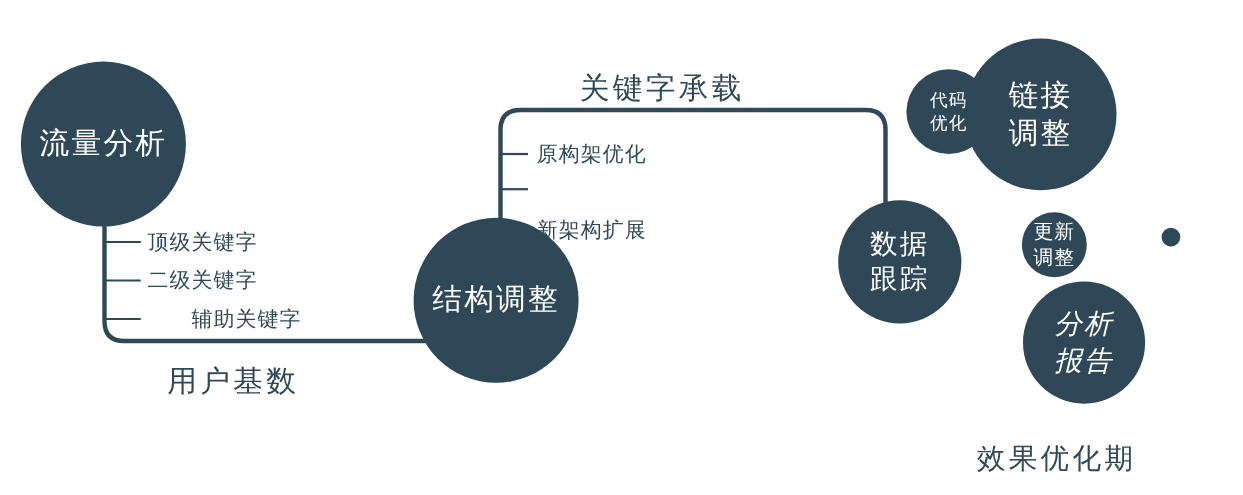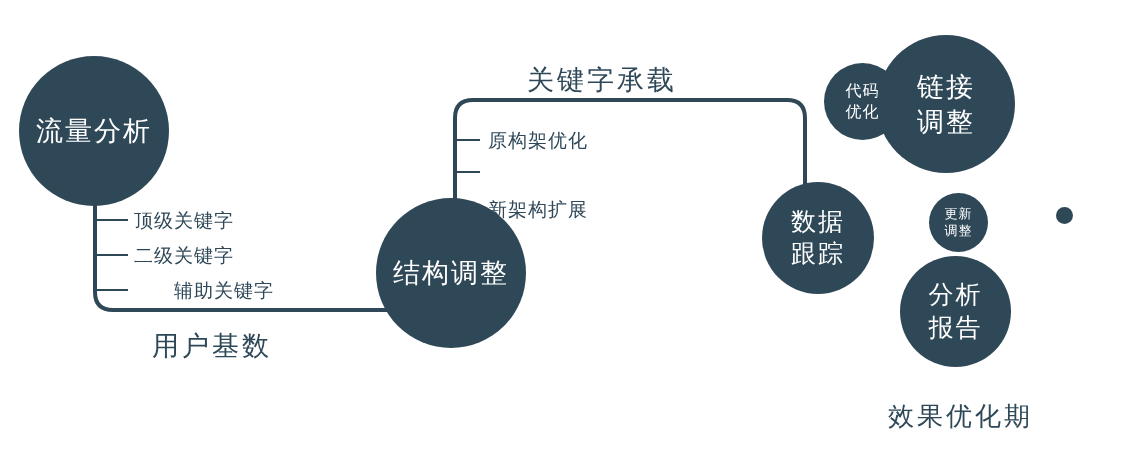--- a/index.html
+++ b/index.html
@@ -45,22 +45,22 @@
     text-align:center;
     z-index:2;
     letter-spacing:2px;
     line-height:1.3;
   }
   .c-traffic   { left:19px;  top:56px;  width:150px; height:150px; font-size:27px; }
   .c-structure { left:376px; top:198px; width:150px; height:150px; font-size:27px; }
   .c-tracking  { left:762px; top:182px; width:112px; height:112px; font-size:25px; }
   .c-code      { left:824px; top:63px;  width:77px;  height:77px;  font-size:16px; letter-spacing:1px; }
   .c-link      { left:877px; top:35px;  width:138px; height:138px; font-size:27px;text-align:center; }
-  .c-update    { left:929px; top:193px; width:59px;  height:59px;  font-size:13px; letter-spacing:1px; }
-  .c-report    { left:900px; top:256px; width:111px; height:111px; font-size:25px; }
+  .c-update    { left:929px; top:193px; width:59px;  height:59px;  font-size:18px; letter-spacing:1px; }
+  .c-report    { left:930px; top:256px; width:111px; height:111px; font-size:25px;font-style:italic; }
   .dot{
     position:absolute;
     left:1056px; top:207px;
     width:17px; height:17px;
     border-radius:50%;
     background:var(--primary);
     z-index:2;
   }
   .edge-label{
     position:absolute;

